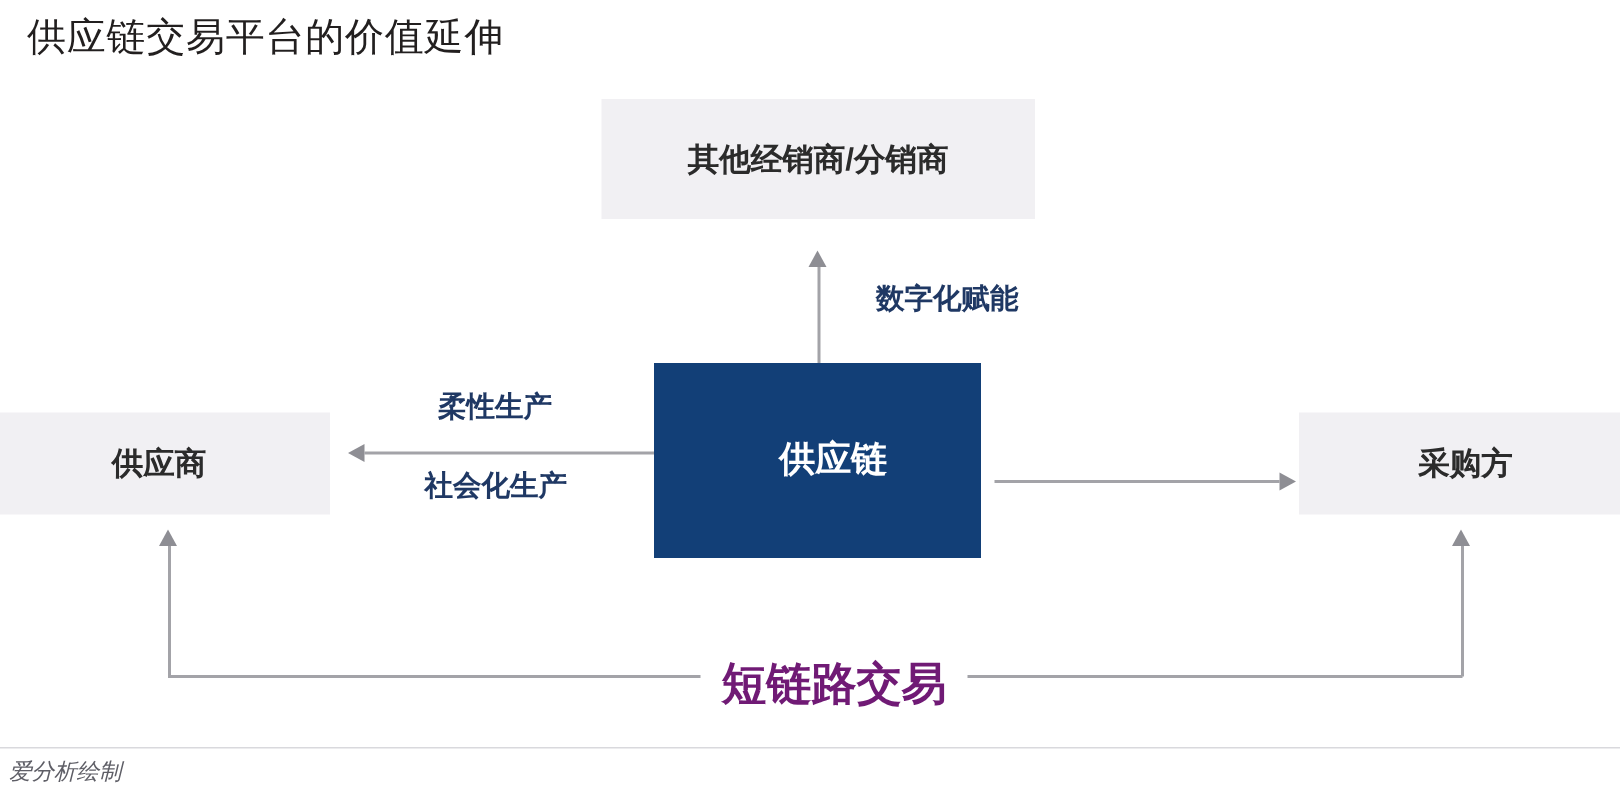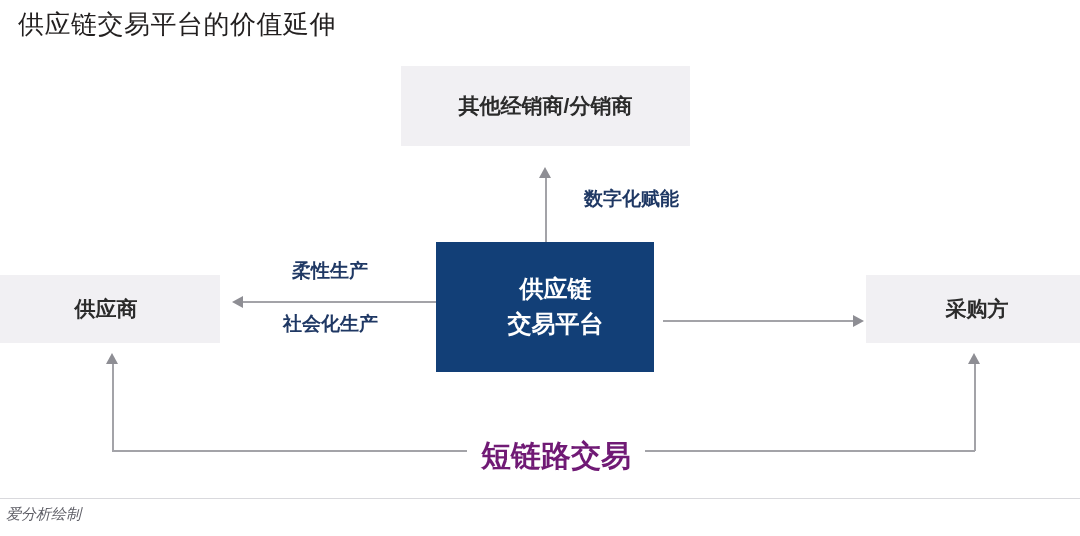--- a/index.html
+++ b/index.html
@@ -183,21 +183,20 @@
   <div id="node-supplier" class="node node-gray">
     <span>供应商</span>
   </div>
 
   <div id="node-buyer" class="node node-gray">
     <span>采购方</span>
   </div>
 
   <div id="node-platform" class="node node-navy">
     <span class="platform-line">供应链</span>
-    <span class="platform-line">交易平台</span>
   </div>
 
   <div class="conn-line v-line" style="left:545px; top:178px; height:64px;"></div>
   <div class="arrow-head arrow-up" style="left:539px; top:167px;"></div>
   <div id="label-digital-enable" class="edge-label">数字化赋能</div>
 
   <div class="conn-line h-line" style="left:243px; top:301px; width:193px;"></div>
   <div class="arrow-head arrow-left" style="left:232px; top:296px;"></div>
   <div id="label-flexible-prod" class="edge-label">柔性生产</div>
   <div id="label-social-prod" class="edge-label">社会化生产</div>

